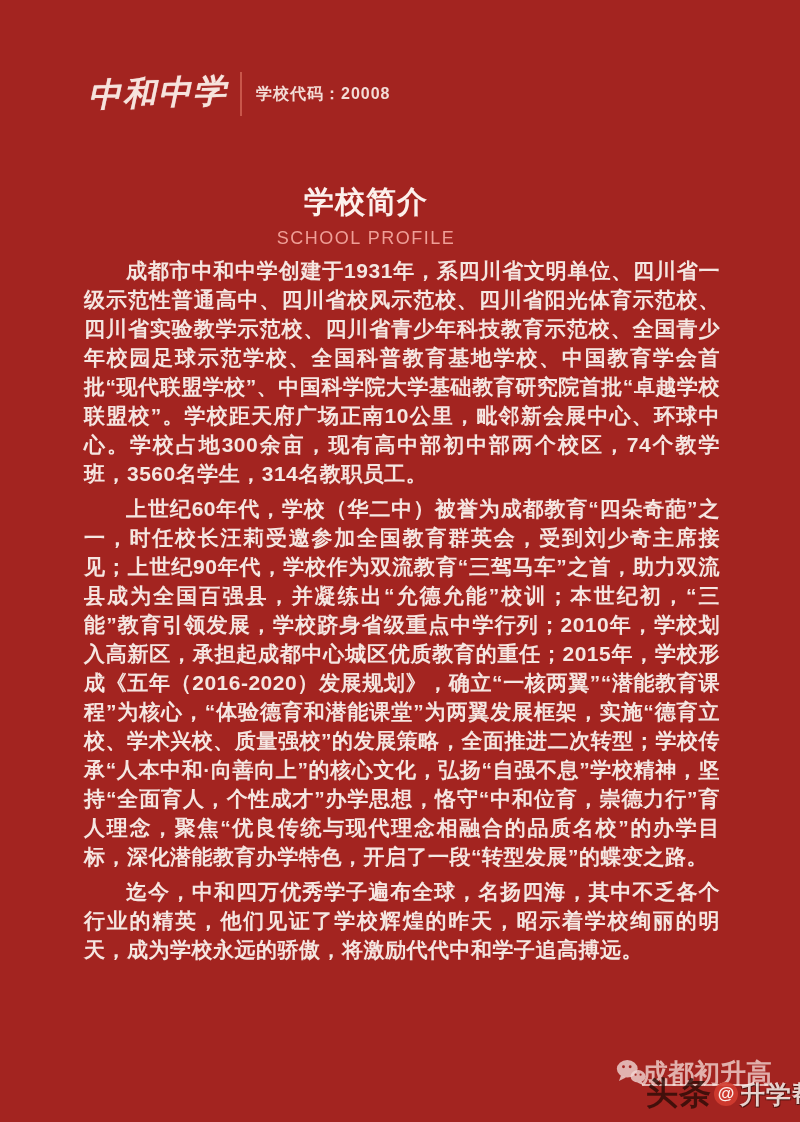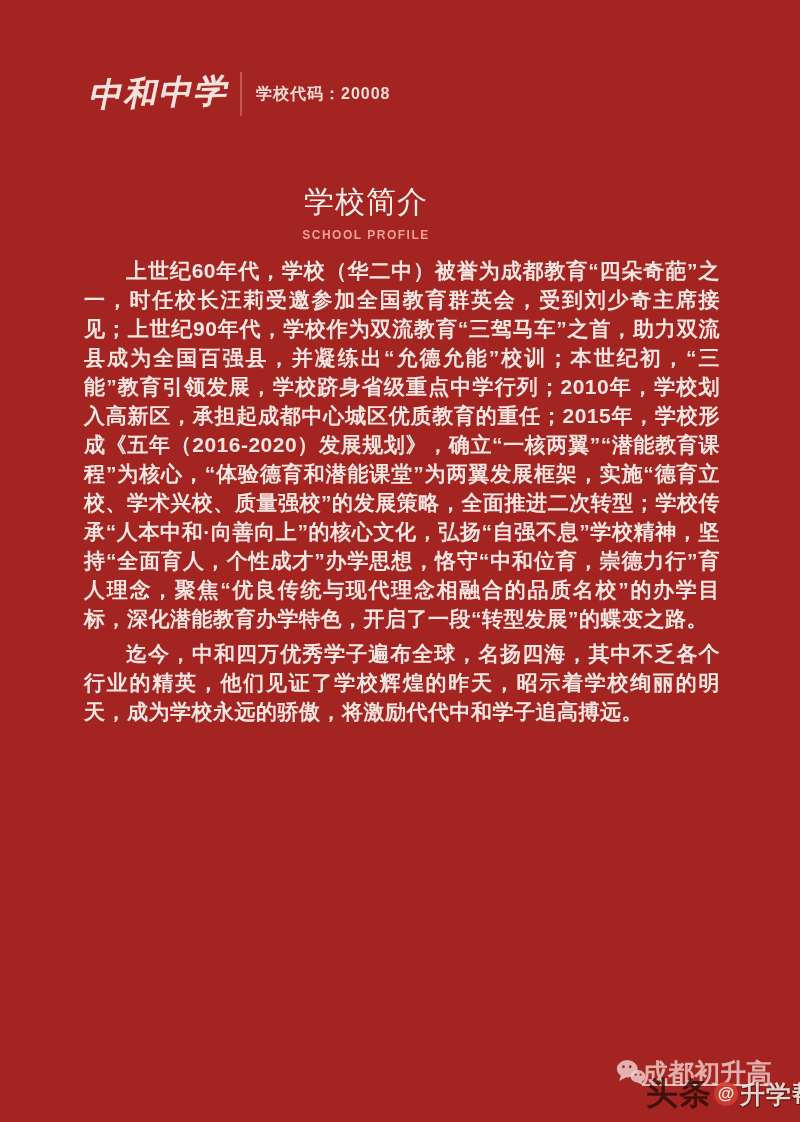--- a/index.html
+++ b/index.html
@@ -53,28 +53,28 @@
   .title-block {
     position: absolute;
     top: 182px;
     left: 0;
     width: 732px;          
     text-align: center;
   }
   .title-heading {
     margin: 0;
     font-size: 30px;
-    font-weight: normal;
+    font-weight: bold;
     letter-spacing: 1px;
     color: #fcf0ec;
   }
   .title-subheading {
     margin-top: 5px;
-    font-size: 12px;
-    font-weight: bold;
+    font-size: 18px;
+    font-weight: normal;
     letter-spacing: 1.5px;
     color: #ef9f97;
   }
 
   
   .body-text {
     position: absolute;
     top: 256px;
     left: 84px;
     width: 636px;
@@ -161,20 +161,21 @@
     <div class="header-divider"></div>
     <div class="school-code">学校代码：20008</div>
   </div>
 
   <div class="title-block">
     <h1 class="title-heading">学校简介</h1>
     <div class="title-subheading">SCHOOL PROFILE</div>
   </div>
 
   <div class="body-text">
+    <p>成都市中和中学创建于1931年，系四川省文明单位、四川省一级示范性普通高中、四川省校风示范校、四川省阳光体育示范校、四川省实验教学示范校、四川省青少年科技教育示范校、全国青少年校园足球示范学校、全国科普教育基地学校、中国教育学会首批“现代联盟学校”、中国科学院大学基础教育研究院首批“卓越学校联盟校”。学校距天府广场正南10公里，毗邻新会展中心、环球中心。学校占地300余亩，现有高中部初中部两个校区，74个教学班，3560名学生，314名教职员工。</p>
     <p>上世纪60年代，学校（华二中）被誉为成都教育“四朵奇葩”之一，时任校长汪莉受邀参加全国教育群英会，受到刘少奇主席接见；上世纪90年代，学校作为双流教育“三驾马车”之首，助力双流县成为全国百强县，并凝练出“允德允能”校训；本世纪初，“三能”教育引领发展，学校跻身省级重点中学行列；2010年，学校划入高新区，承担起成都中心城区优质教育的重任；2015年，学校形成《五年（2016-2020）发展规划》，确立“一核两翼”“潜能教育课程”为核心，“体验德育和潜能课堂”为两翼发展框架，实施“德育立校、学术兴校、质量强校”的发展策略，全面推进二次转型；学校传承“人本中和·向善向上”的核心文化，弘扬“自强不息”学校精神，坚持“全面育人，个性成才”办学思想，恪守“中和位育，崇德力行”育人理念，聚焦“优良传统与现代理念相融合的品质名校”的办学目标，深化潜能教育办学特色，开启了一段“转型发展”的蝶变之路。</p>
     <p>迄今，中和四万优秀学子遍布全球，名扬四海，其中不乏各个行业的精英，他们见证了学校辉煌的昨天，昭示着学校绚丽的明天，成为学校永远的骄傲，将激励代代中和学子追高搏远。</p>
   </div>
 
   <div class="watermark">
     <span class="wm-icon">
       <svg width="30" height="30" viewBox="0 0 36 34" aria-hidden="true">
         <g fill="rgba(255,245,242,0.8)">
           <ellipse cx="13.5" cy="12" rx="12.5" ry="10.5"></ellipse>
           <path d="M6 20 L3.5 26.5 L12 22.5 Z"></path>

